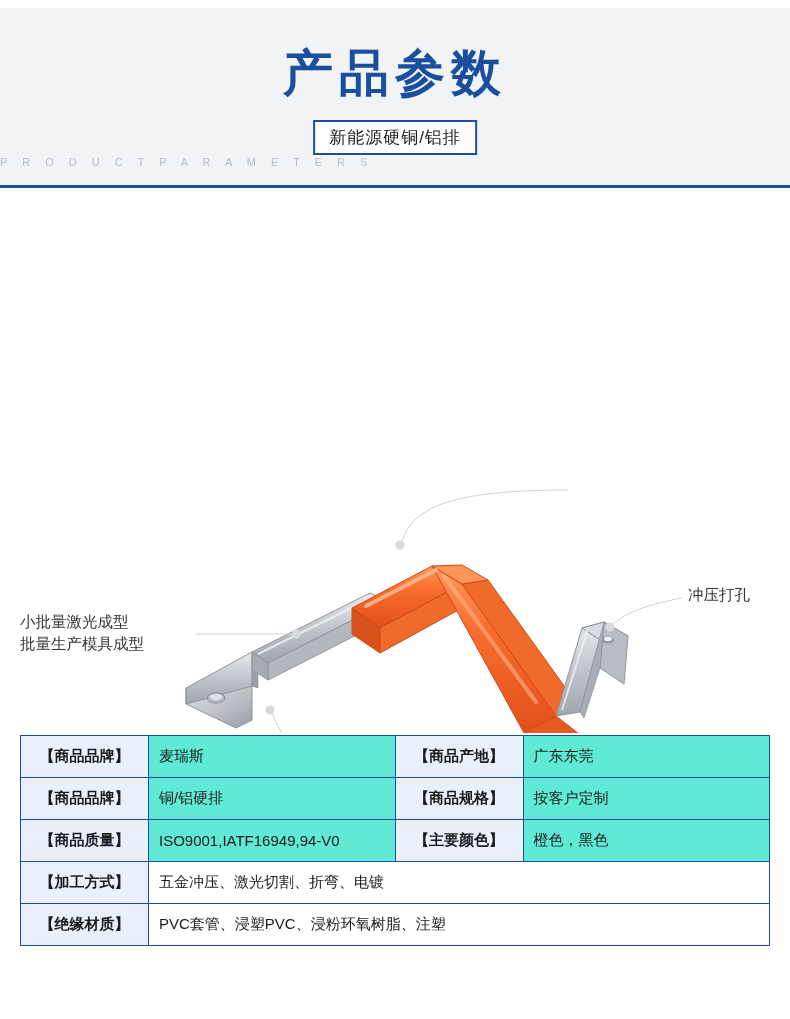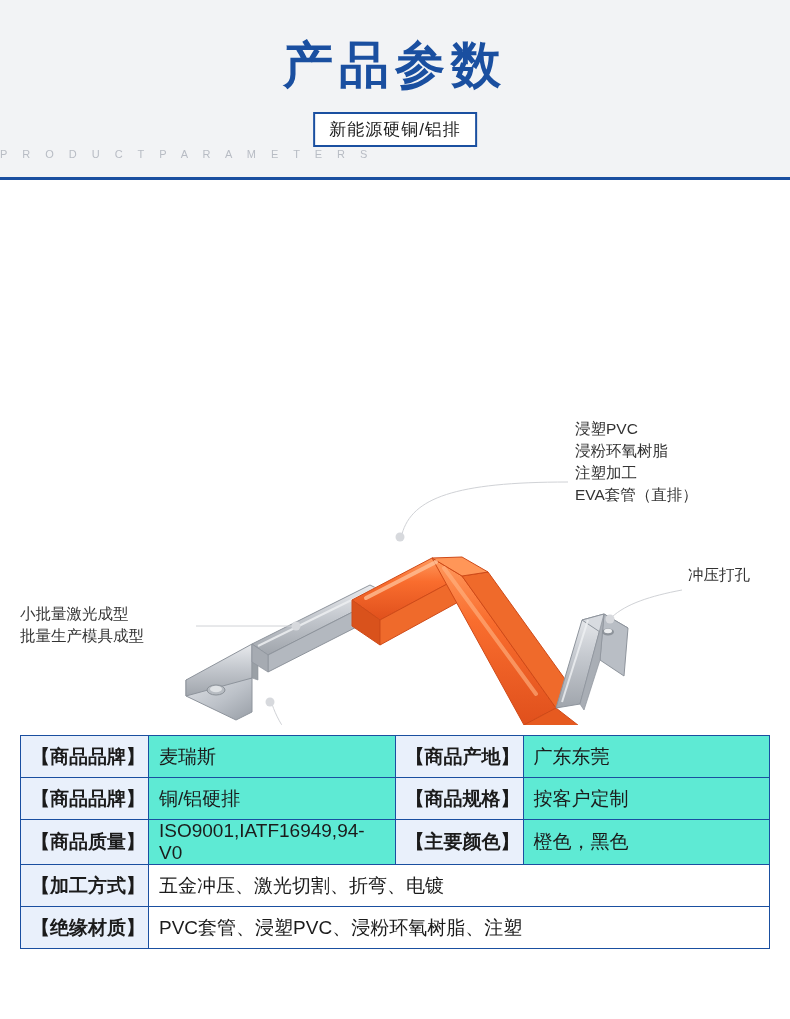--- a/index.html
+++ b/index.html
@@ -16,20 +16,21 @@
   }
 
   
   .header {
     position: relative;
     width: 790px;
     height: 180px;
     background: #f2f3f5;
     border-bottom: 3px solid #1a4fa0;
     box-sizing: border-box;
+    margin-top: 8px;
   }
   .header-title {
     position: absolute;
     top: 32px;
     left: 0;
     width: 790px;
     text-align: center;
     font-size: 50px;
     font-weight: bold;
     color: #1a4fa0;
@@ -88,21 +89,21 @@
     width: 750px;
   }
   table.spec {
     border-collapse: collapse;
     width: 750px;
     table-layout: fixed;
   }
   table.spec td {
     border: 1px solid #1a4fa0;
     height: 42px;
-    font-size: 19px;
+    font-size: 15px;
     color: #1b1b1b;
     padding: 0 10px;
     vertical-align: middle;
     box-sizing: border-box;
   }
   td.k {
     background: #e9f0fb;
     color: #1a4fa0;
     font-weight: bold;
     width: 128px;
@@ -193,28 +194,22 @@
       <path d="M272,524 C280,548 296,566 310,574"></path>
     </g>
     <g>
       <circle cx="400" cy="357" r="4.5" fill="#d7d9dd"></circle>
       <circle cx="610" cy="439" r="4.5" fill="#d7d9dd"></circle>
       <circle cx="296" cy="446" r="4.5" fill="#d7d9dd"></circle>
       <circle cx="270" cy="522" r="4.5" fill="#d7d9dd"></circle>
     </g>
   </svg>
 
-  <div class="callout-text" style="left:575px; top:238px;">
-    <div>浸塑PVC</div>
-    <div>浸粉环氧树脂</div>
-    <div>注塑加工</div>
-    <div>EVA套管（直排）</div>
-  </div>
-
-  <div class="callout-text" style="left:688px; top:384px;">
+
+  <div class="callout-text" style="left:688px; top:396px;">
     <div>冲压打孔</div>
   </div>
 
   <div class="callout-text" style="left:20px; top:423px;">
     <div>小批量激光成型</div>
     <div>批量生产模具成型</div>
   </div>
 
   <div class="callout-text" style="left:306px; top:570px; text-align:center;">
     <div>电镀表面处理</div>

